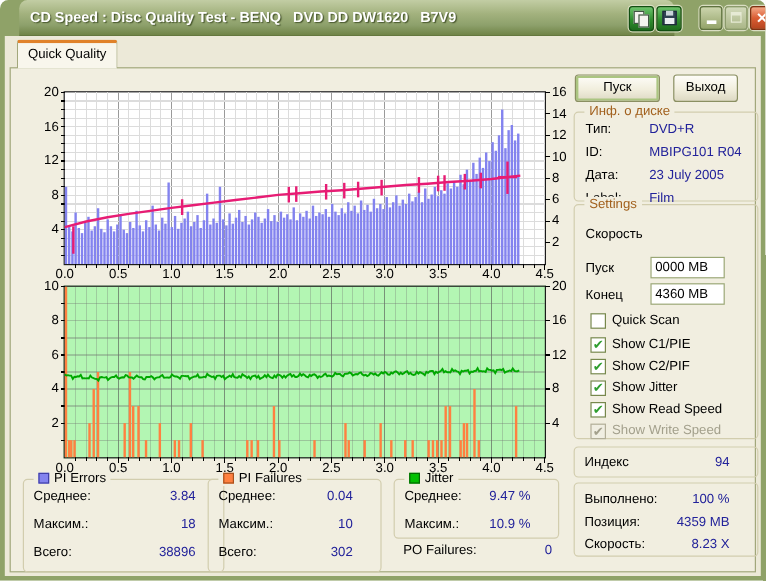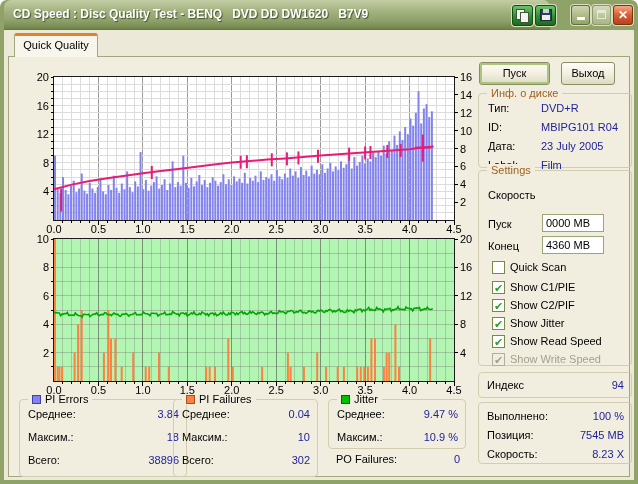--- a/index.html
+++ b/index.html
@@ -1,18 +1,18 @@
 <!DOCTYPE html>
 <html><head>
 <meta charset="utf-8">
 <style>
   html,body{margin:0;padding:0;background:#fff;font-family:"Liberation Sans",sans-serif;}
   *{box-sizing:border-box;}
   .window{position:relative;width:638px;height:484px;background:#8fa268;border-radius:7px 7px 0 0;overflow:hidden;}
-  .titlebar{position:absolute;left:4px;top:0;width:546px;height:30px;border-radius:7px 7px 0 0;
+  .titlebar{position:absolute;left:16px;top:0;width:546px;height:30px;border-radius:7px 7px 0 0;
     background:linear-gradient(180deg,#c2cda4 0%,#a3b27e 38%,#8da06b 70%,#718548 96%,#5d7038 100%);text-decoration:underline;}
   .title{position:absolute;left:9px;top:7px;color:#fff;font-weight:bold;font-size:12px;white-space:pre;text-shadow:1px 1px 1px #46552c;}
   .tb-btn{position:absolute;top:5px;width:21px;height:21px;border-radius:3px;cursor:default;}
   .tb-green{background:linear-gradient(180deg,#6cc46c 0%,#2f8f2f 55%,#1d6b1d 100%);border:1px solid #114f11;box-shadow:0 0 0 1px #d9ddc2;}
   .tb-copy{left:508px;}
   .tb-save{left:531px;}
   .tb-min{left:567px;width:19px;height:20px;background:linear-gradient(180deg,#ccd5ad,#93a369);border:1px solid #5f7240;box-shadow:0 0 0 1px #d9ddc2;}
   .tb-max{left:588px;width:19px;height:20px;background:linear-gradient(180deg,#d3dabb,#aab687);border:1px solid #8c9b6c;box-shadow:0 0 0 1px #d9ddc2;}
   .tb-close{left:609px;width:20px;height:20px;background:linear-gradient(180deg,#f4a887 0%,#da5d33 50%,#b5441f 100%);border:1px solid #802f11;box-shadow:0 0 0 1px #d9ddc2;
     color:#fff;font-weight:bold;font-size:12px;text-align:center;line-height:18px;}
@@ -36,21 +36,21 @@
   .al{position:absolute;font-size:11px;color:#000;line-height:11px;}
   .al-l{width:32px;text-align:right;}
   .al-r{width:32px;text-align:left;}
   .al-x{width:30px;text-align:center;}
   .gbox{position:absolute;border:1px solid #d2cdae;border-radius:4px;}
   .gtitle{position:absolute;left:8px;top:-7px;background:#f1eee0;padding:0 4px;font-size:11px;color:#000;white-space:nowrap;}
   .gtitle-accent{color:#a2611e;}
   .sq{display:inline-block;width:9px;height:9px;margin-right:4px;vertical-align:-1px;}
   .srow{position:absolute;left:8px;right:7px;height:14px;font-size:11px;}
   .srow .lab{position:absolute;left:0;color:#000;}
-  .srow .val{position:absolute;right:0;color:#22229a;}
+  .srow .val{position:absolute;right:16px;color:#22229a;}
   .btn{position:absolute;height:23px;background:linear-gradient(180deg,#fefdf9 0%,#f1eedd 55%,#ddd9c3 100%);
     border:1px solid #8a8f62;border-radius:3px;font-size:11px;text-align:center;line-height:21px;color:#000;cursor:default;}
   .btn-start{left:470px;top:5px;width:71px;box-shadow:inset 0 0 0 2px #abc581;}
   .btn-exit{left:552px;top:5px;width:54px;}
   .g-disc{left:469px;top:36px;width:154px;height:75px;}
   .drow{position:absolute;left:9px;right:6px;height:15px;font-size:11px;text-decoration:underline;}
   .drow .lab{position:absolute;left:0;color:#000;}
   .drow .val{position:absolute;left:53px;color:#22229a;}
   .g-set{left:469px;top:113px;width:154px;height:196px;}
   .setlab{position:absolute;font-size:11px;color:#000;}
@@ -628,21 +628,21 @@
       </div>
 
       <div class="gbox g-status">
         <div id="status-rows">
             <div class="srow" style="top: 7px;">
               <span class="lab">Выполнено:</span>
               <span class="val">100 %</span>
             </div>
             <div class="srow" style="top: 26px;">
               <span class="lab">Позиция:</span>
-              <span class="val">7545 MB</span>
+              <span class="val">4359 MB</span>
             </div>
             <div class="srow" style="top: 45px;">
               <span class="lab">Скорость:</span>
               <span class="val">8.23 X</span>
             </div>
           </div>
       </div>
 
       <div id="stat-boxes">
           <div class="gbox stat-box" style="left: 10px; width: 168px; height: 78px;">

